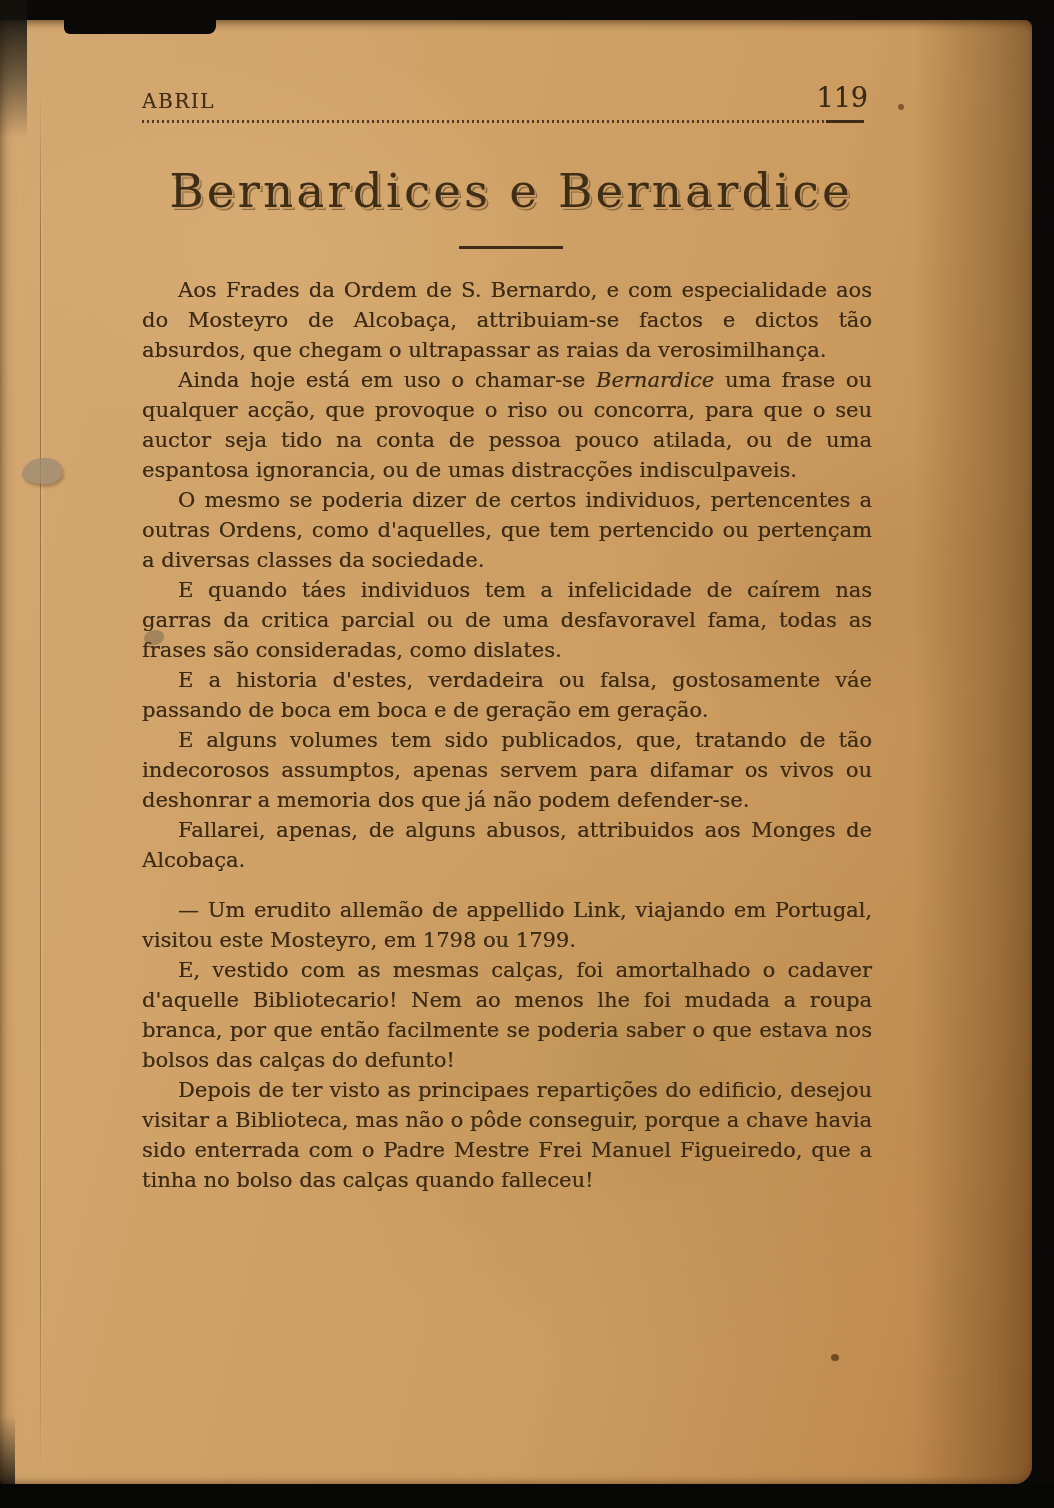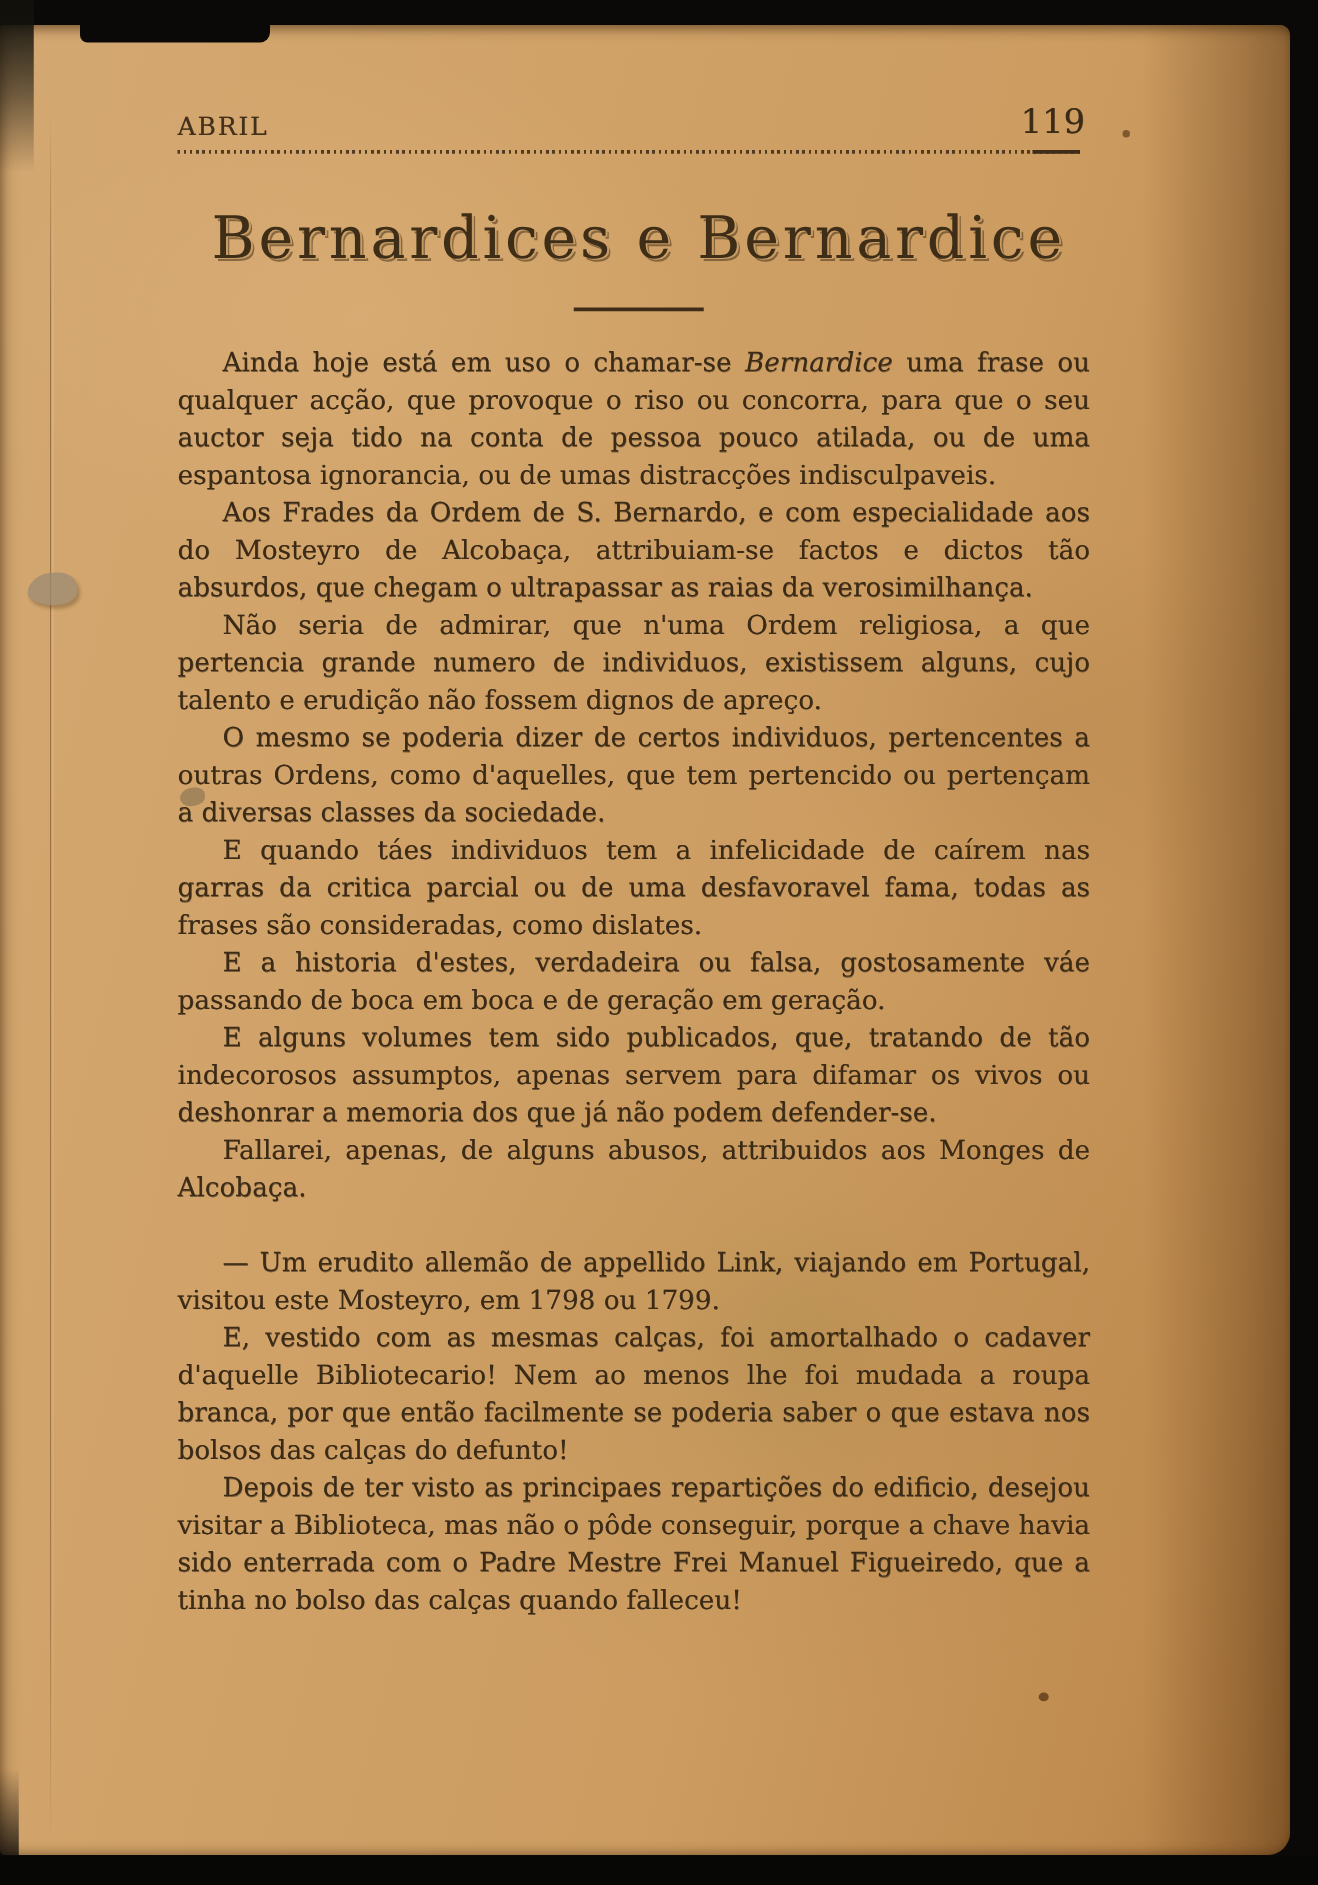--- a/index.html
+++ b/index.html
@@ -57,21 +57,21 @@
          background:#3e2c18;}
 
   .title{margin:40px 0 0 0;text-align:center;font-size:47px;font-weight:normal;
          letter-spacing:3px;color:#3e2d17;
          text-shadow:1.5px 1.5px 0 rgba(208,162,104,0.9),2.6px 2.6px 0 rgba(58,40,18,0.5);}
   .title-rule{width:104px;height:3px;background:#3e2c18;margin:28px auto 0 auto;}
 
   .body-text{margin-top:26px;width:730px;text-align:justify;}
   .body-text p{margin:0;font-size:21px;line-height:30px;text-indent:36px;
          text-shadow:0.3px 0.3px 0.5px rgba(50,35,18,0.55);}
-  .body-text p.section-start{margin-top:30px;}
+  .body-text p.section-start{margin-top:20px;}
   .body-text em{font-style:italic;}
 </style>
 </head>
 <body>
 
 <div id="scan">
 
   <div class="paper">
     <div class="right-shadow"></div>
     <div class="crease"></div>
@@ -87,23 +87,22 @@
       <div class="page-header">
         <span class="running-head">ABRIL</span>
         <span class="page-number">119</span>
       </div>
       <div class="dotted-rule"></div>
 
       <h1 class="title">Bernardices e Bernardice</h1>
       <div class="title-rule"></div>
 
       <div class="body-text">
+          <p><span>Aos Frades da Ordem de S. Bernardo, e com especialidade aos do Mosteyro de Alcobaça, attribuiam-se factos e dictos tão absurdos, que chegam o ultrapassar as raias da verosimilhança.</span></p>
           <p><span>Ainda hoje está em uso o chamar-se </span><em>Bernardice</em><span> uma frase ou qualquer acção, que provoque o riso ou concorra, para que o seu auctor seja tido na conta de pessoa pouco atilada, ou de uma espantosa ignorancia, ou de umas distracções indisculpaveis.</span></p>
-          <p><span>Aos Frades da Ordem de S. Bernardo, e com especialidade aos do Mosteyro de Alcobaça, attribuiam-se factos e dictos tão absurdos, que chegam o ultrapassar as raias da verosimilhança.</span></p>
-          <p><span>Não seria de admirar, que n'uma Ordem religiosa, a que pertencia grande numero de individuos, existissem alguns, cujo talento e erudição não fossem dignos de apreço.</span></p>
           <p><span>O mesmo se poderia dizer de certos individuos, pertencentes a outras Ordens, como d'aquelles, que tem pertencido ou pertençam a diversas classes da sociedade.</span></p>
           <p><span>E quando táes individuos tem a infelicidade de caírem nas garras da critica parcial ou de uma desfavoravel fama, todas as frases são consideradas, como dislates.</span></p>
           <p><span>E a historia d'estes, verdadeira ou falsa, gostosamente váe passando de boca em boca e de geração em geração.</span></p>
           <p><span>E alguns volumes tem sido publicados, que, tratando de tão indecorosos assumptos, apenas servem para difamar os vivos ou deshonrar a memoria dos que já não podem defender-se.</span></p>
           <p><span>Fallarei, apenas, de alguns abusos, attribuidos aos Monges de Alcobaça.</span></p>
           <p class="section-start"><span>— Um erudito allemão de appellido Link, viajando em Portugal, visitou este Mosteyro, em 1798 ou 1799.</span></p>
           <p><span>E, vestido com as mesmas calças, foi amortalhado o cadaver d'aquelle Bibliotecario! Nem ao menos lhe foi mudada a roupa branca, por que então facilmente se poderia saber o que estava nos bolsos das calças do defunto!</span></p>
           <p><span>Depois de ter visto as principaes repartições do edificio, desejou visitar a Biblioteca, mas não o pôde conseguir, porque a chave havia sido enterrada com o Padre Mestre Frei Manuel Figueiredo, que a tinha no bolso das calças quando falleceu!</span></p>
         </div>
     </div>

